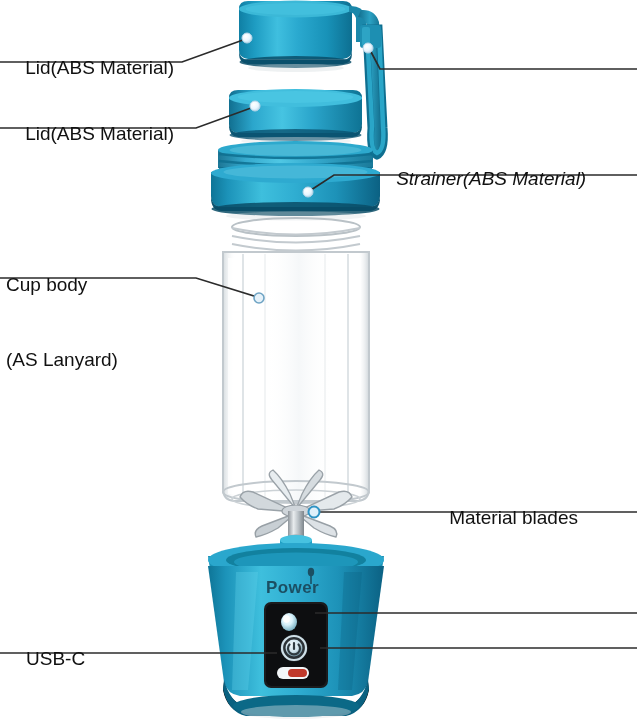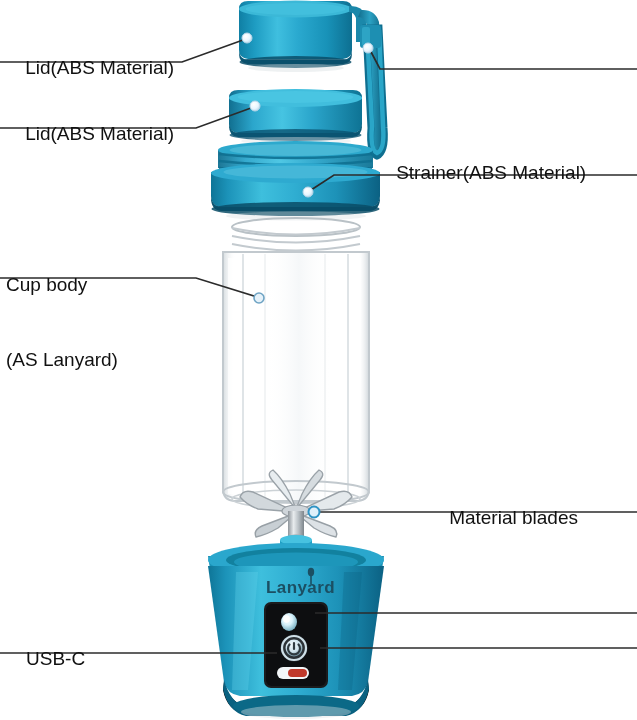--- a/index.html
+++ b/index.html
@@ -243,21 +243,21 @@
         <path d="M289.5 644.5 A6 6 0 1 0 298.5 644.5" fill="none" stroke="#2f3a40" stroke-width="2.2" stroke-linecap="round"></path>
       </g>
 
       <g>
         <rect x="277" y="667" width="32" height="12" rx="6" fill="#f2f6f8"></rect>
         <rect x="288" y="669" width="19" height="8" rx="4" fill="#c0392b"></rect>
       </g>
     </g>
   </svg>
 
-  <div class="logo-text" style="left:266px; top:578px;">Lanyard</div>
+  <div class="logo-text" style="left:266px; top:578px;">Power</div>
   <svg class="svg-layer" viewBox="0 0 637 720" style="pointer-events:none;">
     <ellipse cx="311" cy="572" rx="3.2" ry="4.2" fill="#1b4f63"></ellipse>
     <path d="M311 576 L311 584" stroke="#1b4f63" stroke-width="1.6"></path>
   </svg>
 
   <svg class="svg-layer" viewBox="0 0 637 720">
     <g stroke="#2b2b2b" stroke-width="1.7" fill="none">
 
       <path d="M0 62 L182 62 L243 40"></path>
 
@@ -290,21 +290,21 @@
 
   <div class="callout left" style="left:4px; top:30px;">
     <span>Lid(ABS Material)</span>
   </div>
 
   <div class="callout left" style="left:4px; top:96px;">
     <span>Lid(ABS Material)</span>
   </div>
 
 
-  <div class="callout right" style="left:375px; top:135px;">
+  <div class="callout right" style="left:375px; top:141px;font-style:italic;">
     <span>Strainer(ABS Material)</span>
   </div>
 
   <div class="callout left" style="left:6px; top:222px;">
     <div>Cup body</div>
     <div>(AS Lanyard)</div>
   </div>
 
   <div class="callout right" style="left:428px; top:480px;">
     <span>Material blades</span>

